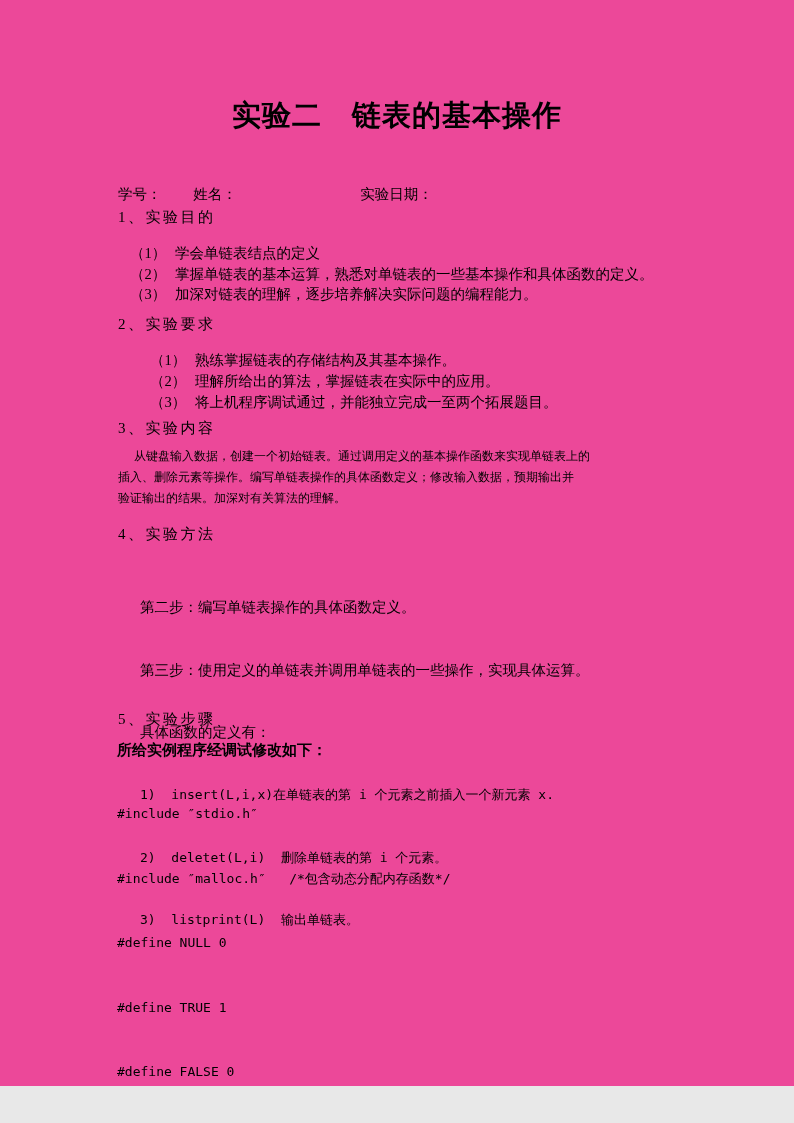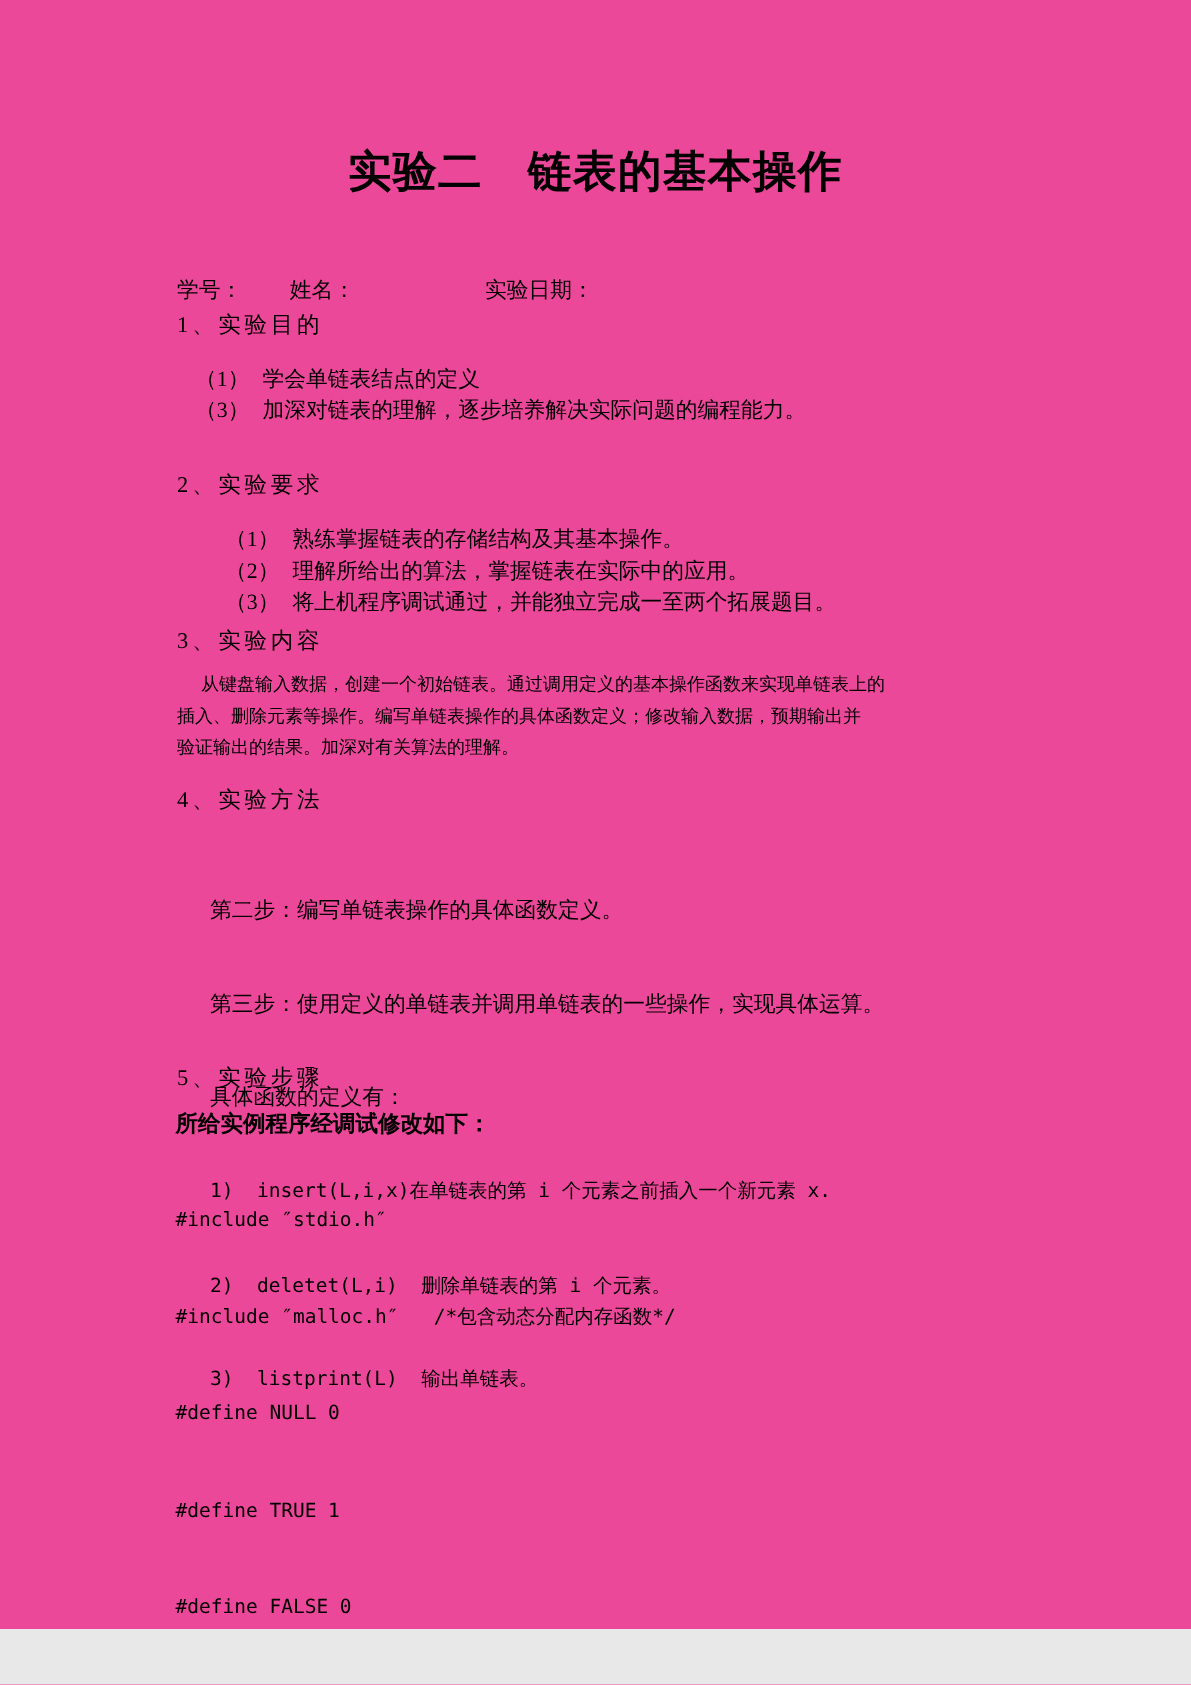--- a/index.html
+++ b/index.html
@@ -16,21 +16,21 @@
     position:absolute;top:96px;left:0;width:100%;
     margin:0;text-align:center;
     font-family:"Liberation Sans",sans-serif;
     font-weight:bold;font-size:29px;line-height:38px;letter-spacing:1px;
   }
   .info-line{
     position:absolute;top:185px;left:118px;
     font-size:14.5px;line-height:18px;white-space:nowrap;
   }
   .info-line .gap1{margin-left:28px;}
-  .info-line .gap2{margin-left:83px;}
+  .info-line .gap2{margin-left:120px;}
   .sec-h{
     position:absolute;left:118px;
     font-size:15px;line-height:19px;letter-spacing:2.5px;
   }
   #h1{top:208px;}
   #h2{top:315px;}
   #h3{top:419px;}
   #h4{top:525px;}
   #h5{top:710px;}
   .items{
@@ -76,20 +76,23 @@
     <span class="gap1">姓名：</span>
     <span class="gap2">实验日期：</span>
   </div>
 
   <div class="sec-h" id="h1">1、实验目的</div>
   <div class="items" id="items1">
     <div class="item">
       <span class="marker">（1）</span><span>学会单链表结点的定义</span>
     </div>
     <div class="item">
+      <span class="marker">（2）</span><span>掌握单链表的基本运算，熟悉对单链表的一些基本操作和具体函数的定义。</span>
+    </div>
+    <div class="item">
       <span class="marker">（3）</span><span>加深对链表的理解，逐步培养解决实际问题的编程能力。</span>
     </div>
   </div>
 
   <div class="sec-h" id="h2">2、实验要求</div>
   <div class="items" id="items2">
     <div class="item">
       <span class="marker">（1）</span><span>熟练掌握链表的存储结构及其基本操作。</span>
     </div>
     <div class="item">

